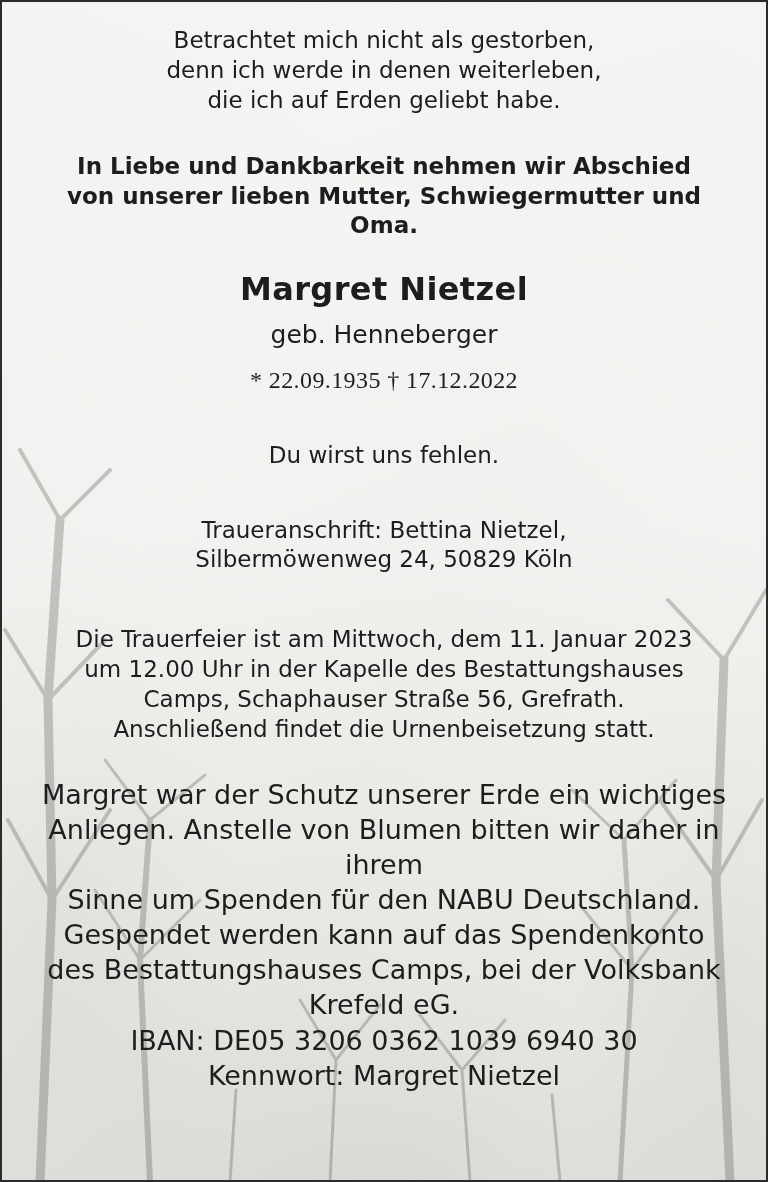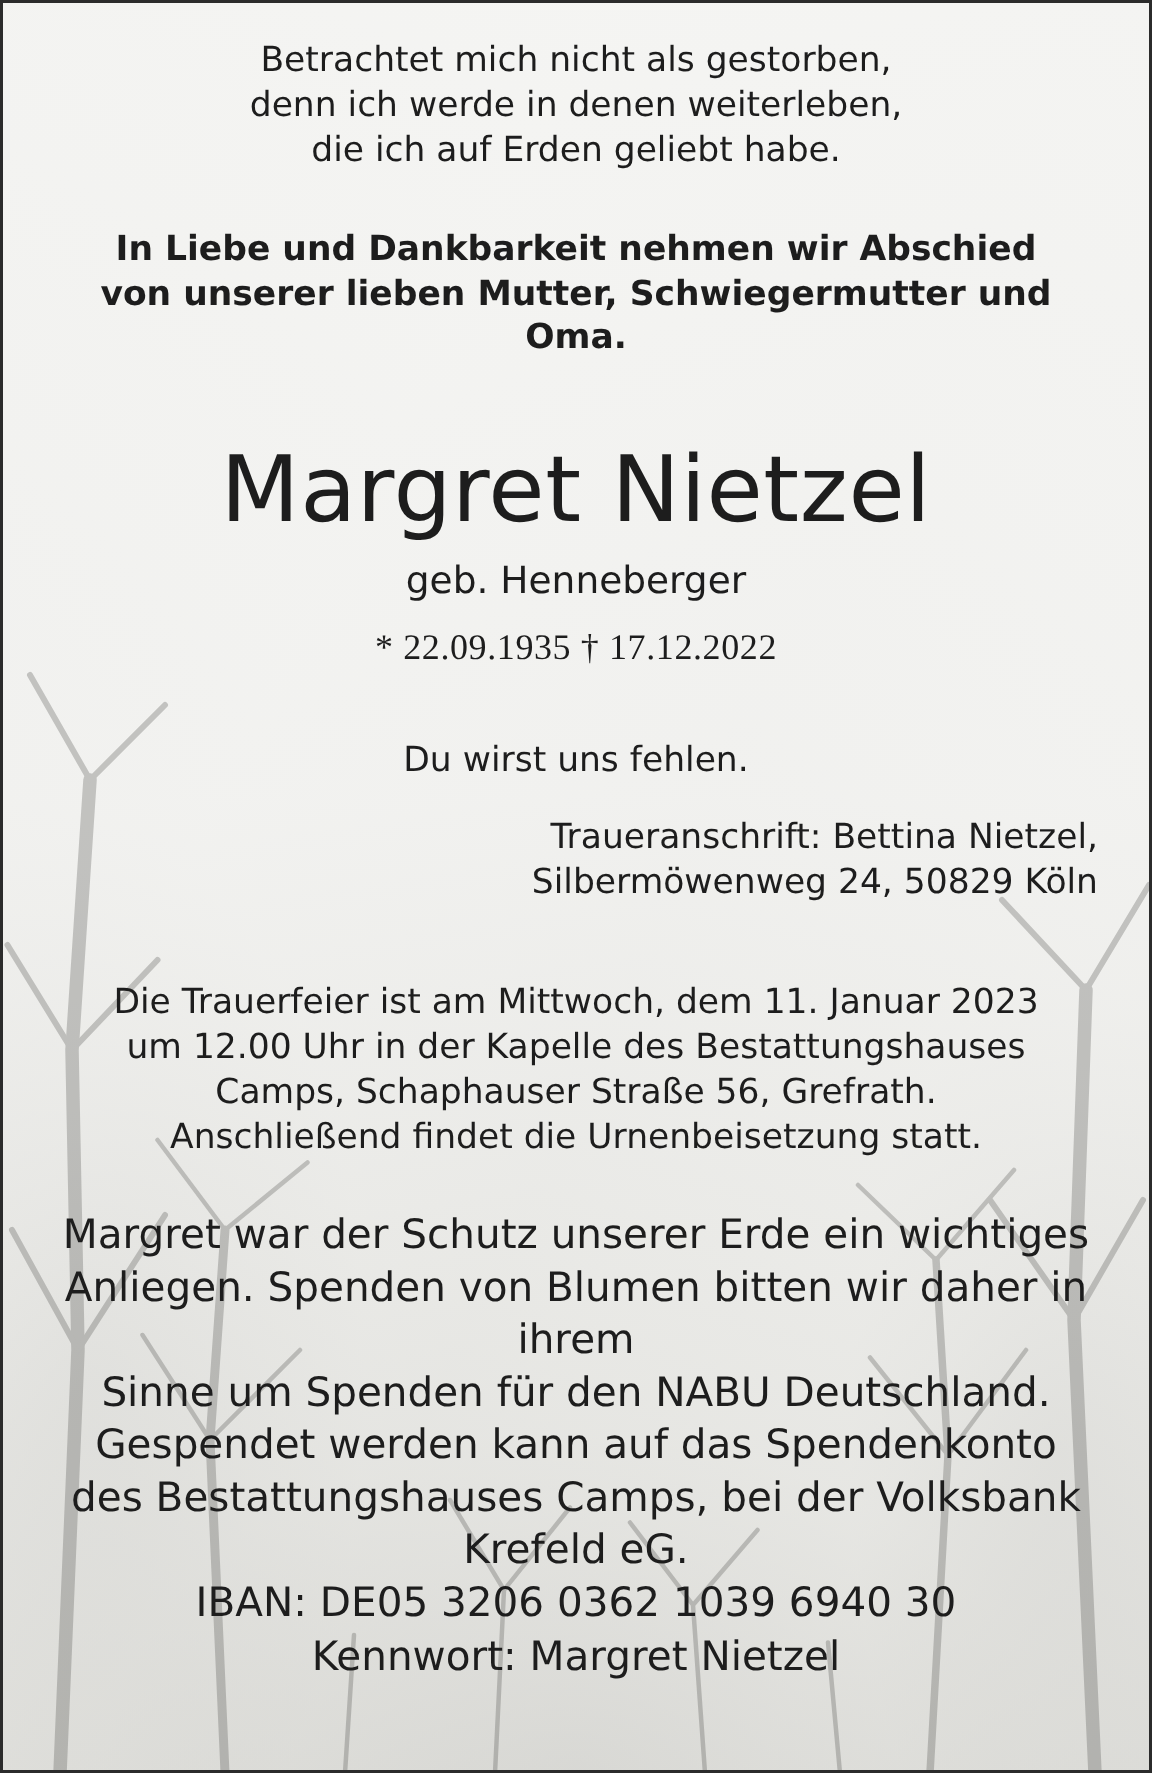--- a/index.html
+++ b/index.html
@@ -59,25 +59,25 @@
     line-height: 1.40;
     margin-top: 4px;
   }
   .intro {
     font-size: 23px;
     line-height: 1.42;
     margin-top: 36px;
     font-weight: bold;
   }
   .name {
-    font-size: 61px;
+    font-size: 32px;
     letter-spacing: 0.4px;
-    margin-top: 52px;
+    margin-top: 31px;
     line-height: 1.1;
-    font-weight: 400;
+    font-weight: 700;
   }
   .maiden {
     font-size: 25px;
     margin-top: 12px;
   }
   .dates {
     font-size: 24px;
     margin-top: 18px;
     letter-spacing: 0.4px;
     font-family: Liberation Serif, serif;
@@ -86,23 +86,22 @@
     font-size: 23px;
     margin-top: 48px;
   }
   .family {
     font-size: 23px;
     margin-top: 46px;
     line-height: 1.55;
   }
   .address {
     font-size: 23px;
-    margin-top: 24px;
+    margin-top: 48px;
     line-height: 1.45;
-    text-align: right;
   }
   .ceremony {
     font-size: 23px;
     margin-top: 50px;
     line-height: 1.42;
   }
   .donation {
     font-size: 27px;
     margin-top: 32px;
     line-height: 1.42;
@@ -160,21 +159,21 @@
 
     <div class="ceremony">
       <div class="line">Die Trauerfeier ist am Mittwoch, dem 11. Januar 2023</div>
       <div class="line">um 12.00 Uhr in der Kapelle des Bestattungshauses</div>
       <div class="line">Camps, Schaphauser Straße 56, Grefrath.</div>
       <div class="line">Anschließend findet die Urnenbeisetzung statt.</div>
     </div>
 
     <div class="donation">
       <div class="line">Margret war der Schutz unserer Erde ein wichtiges</div>
-      <div class="line">Anliegen. Spenden von Blumen bitten wir daher in ihrem</div>
+      <div class="line">Anliegen. Anstelle von Blumen bitten wir daher in ihrem</div>
       <div class="line">Sinne um Spenden für den NABU Deutschland.</div>
       <div class="line">Gespendet werden kann auf das Spendenkonto</div>
       <div class="line">des Bestattungshauses Camps, bei der Volksbank Krefeld eG.</div>
       <div class="line">IBAN: DE05 3206 0362 1039 6940 30</div>
       <div class="line">Kennwort: Margret Nietzel</div>
     </div>
 
   </div>
 </div>
 

